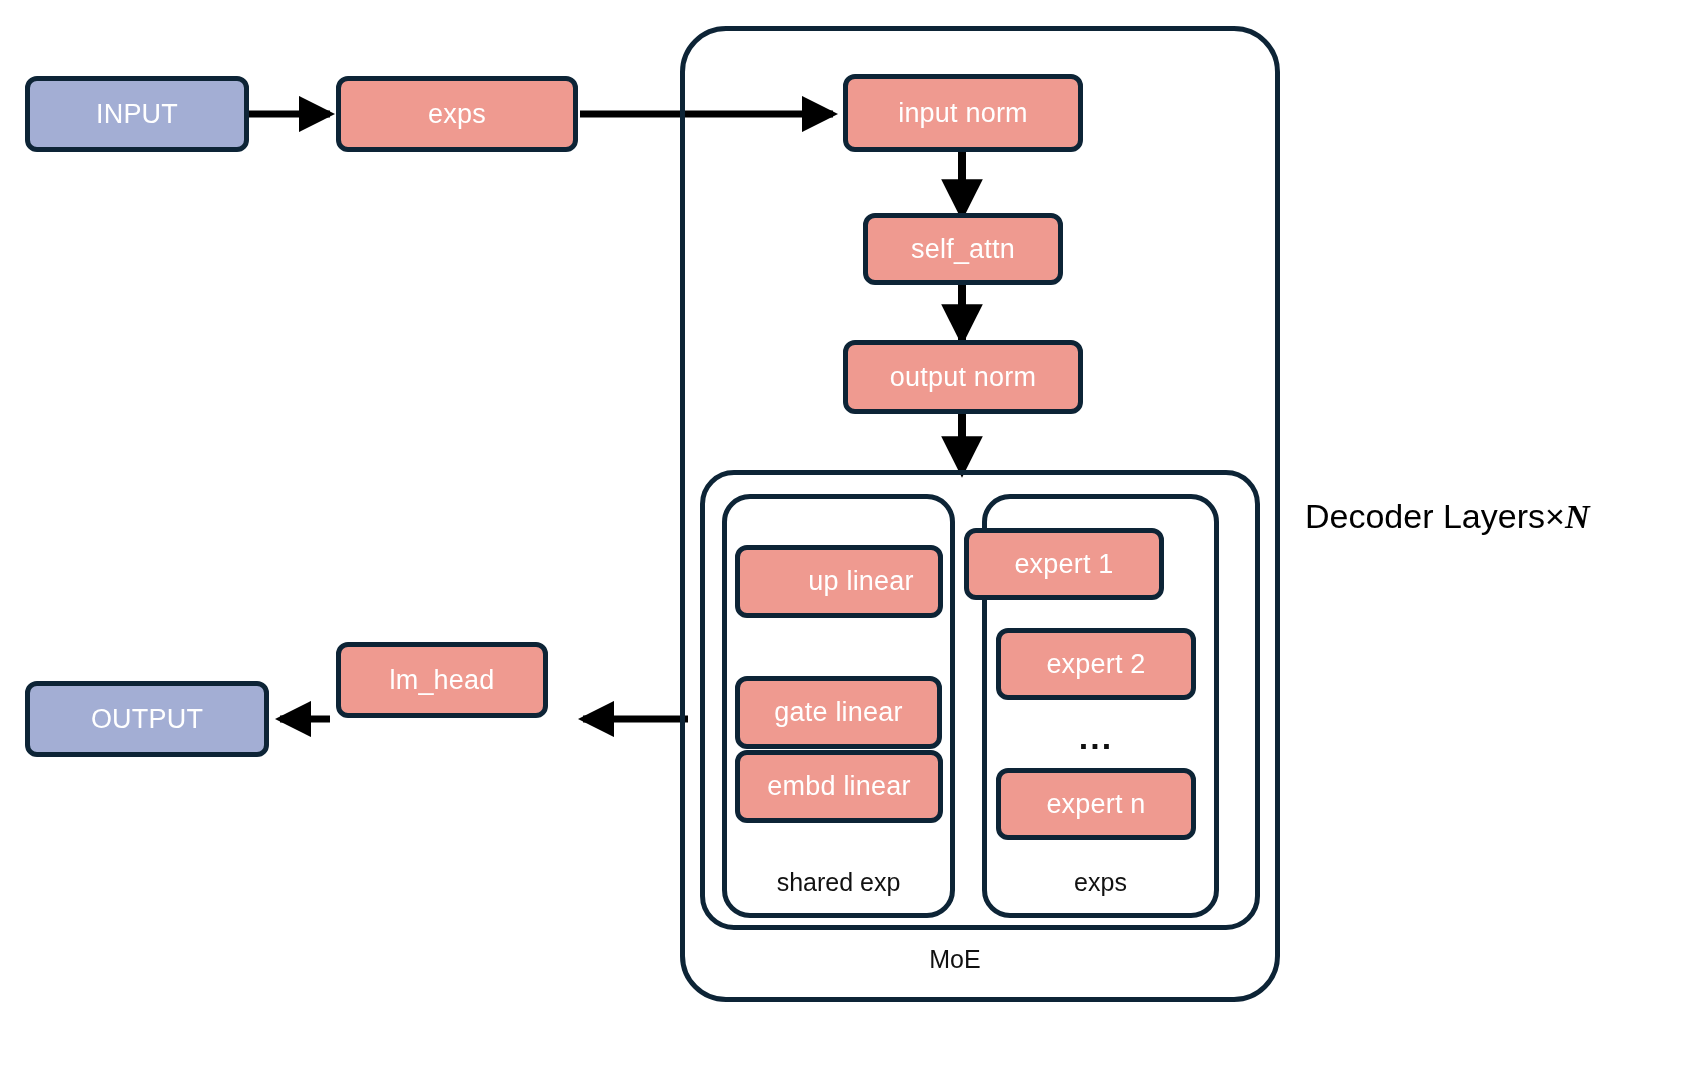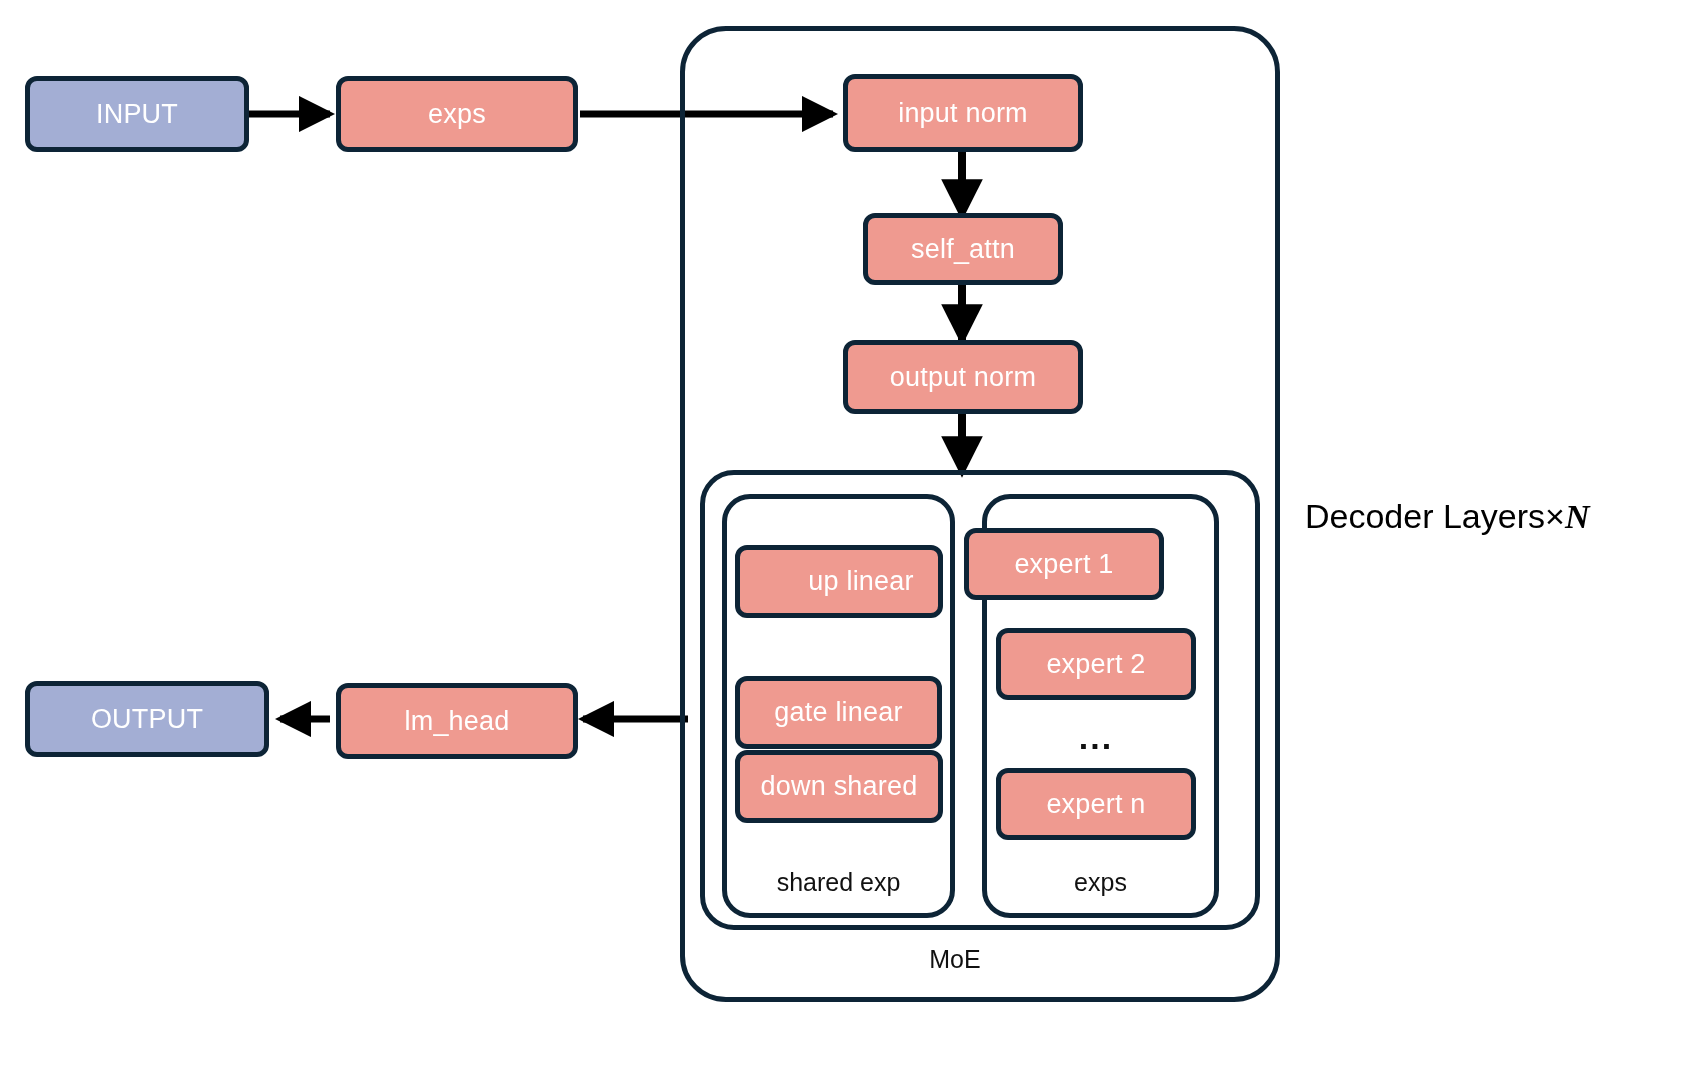--- a/index.html
+++ b/index.html
@@ -142,21 +142,21 @@
 
   <div class="node salmon" style="left:735px; top:545px; width:208px; height:73px;padding-left:44px;">
     <span>up linear</span>
   </div>
 
   <div class="node salmon" style="left:735px; top:676px; width:207px; height:73px;">
     <span>gate linear</span>
   </div>
 
   <div class="node salmon" style="left:735px; top:750px; width:208px; height:73px;">
-    <span>down shared</span>
+    <span>embd linear</span>
   </div>
 
   <div class="caption" style="left:722px; top:868px; width:233px;">shared exp</div>
 
   <div class="frame subgroup" style="left:982px; top:494px; width:237px; height:424px;"></div>
 
   <div class="node salmon" style="left:964px; top:528px; width:200px; height:72px;">
     <span>expert 1</span>
   </div>
 
@@ -169,21 +169,21 @@
   <div class="node salmon" style="left:996px; top:768px; width:200px; height:72px;">
     <span>expert n</span>
   </div>
 
   <div class="caption" style="left:982px; top:868px; width:237px;">exps</div>
 
   <div class="side-label" style="left:1305px; top:497px;">
     <span>Decoder Layers×</span><span class="var">N</span>
   </div>
 
-  <div class="node salmon" style="left:336px; top:683px; width:242px; height:76px;">
+  <div class="node salmon" style="left:336px; top:642px; width:212px; height:76px;">
     <span>lm_head</span>
   </div>
 
   <div class="node blue" style="left:25px; top:681px; width:244px; height:76px;">
     <span>OUTPUT</span>
   </div>
 
 </div>
 
 </body></html>

